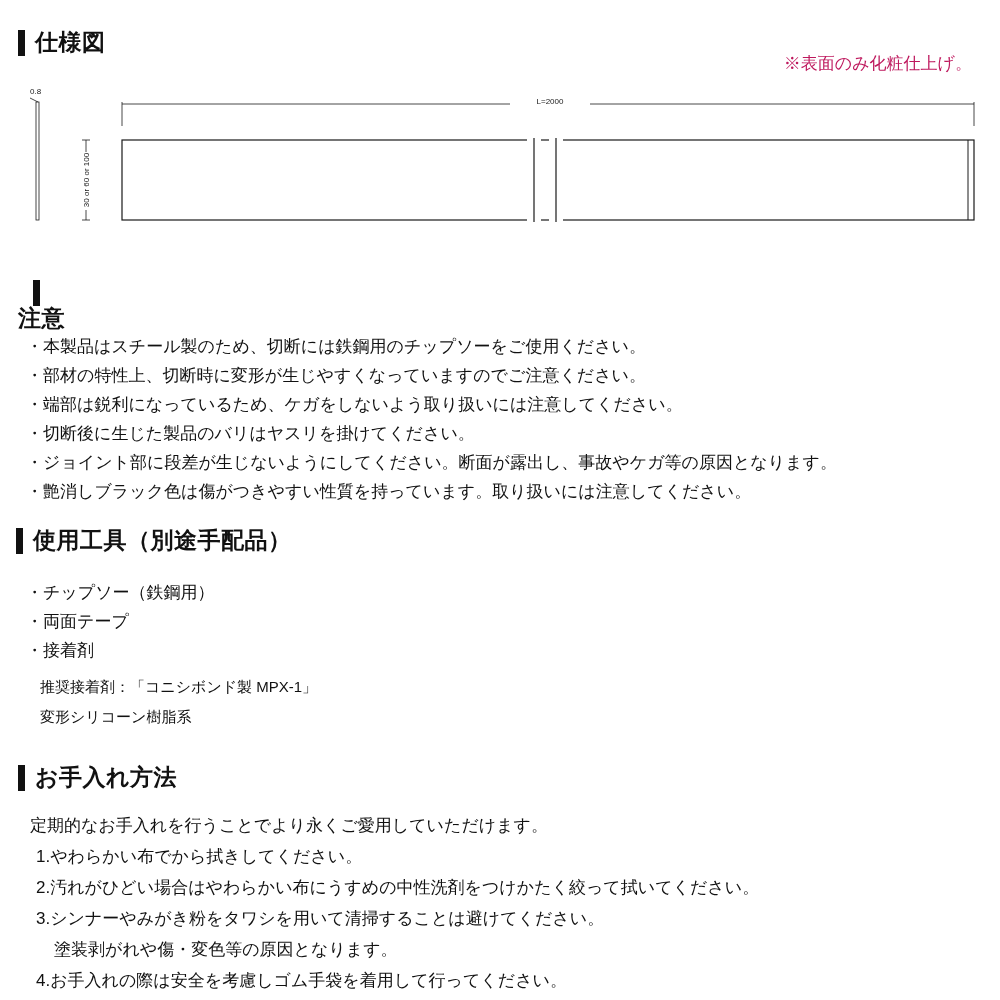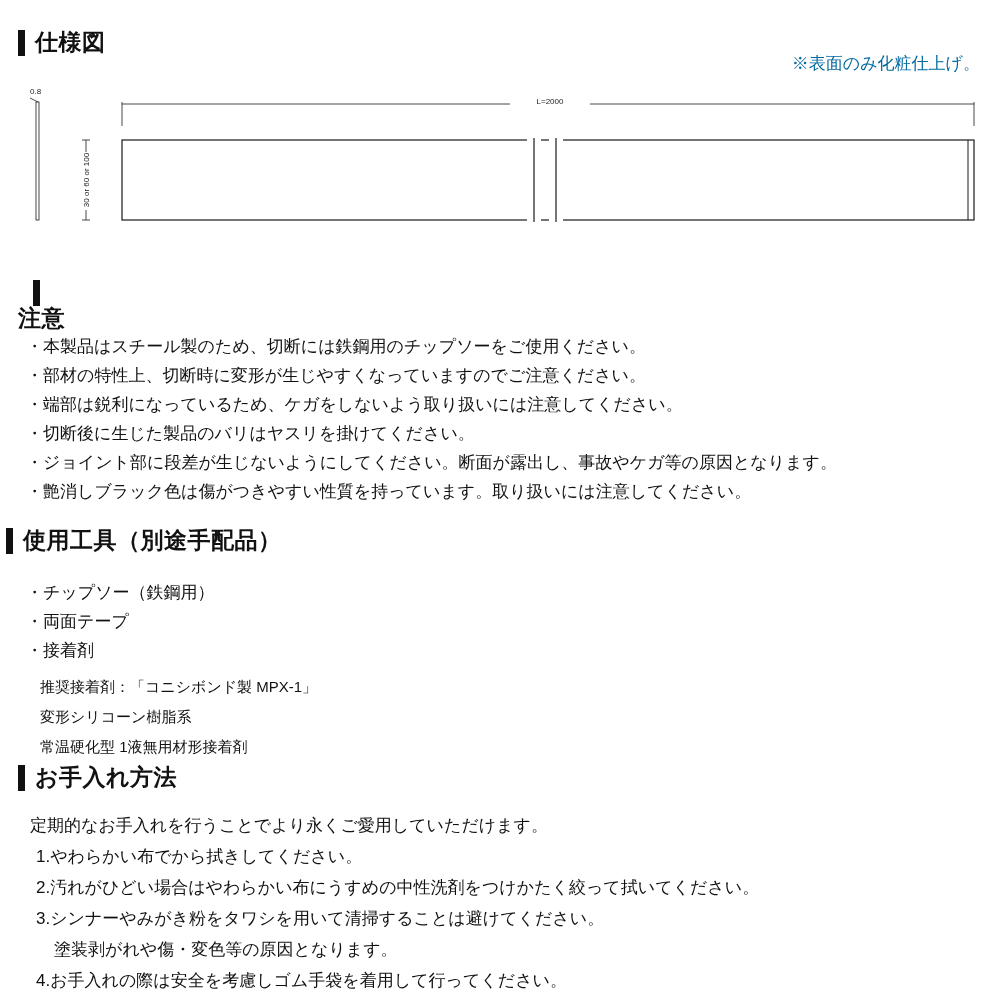--- a/index.html
+++ b/index.html
@@ -43,24 +43,24 @@
     letter-spacing: 0.5px;
     color: #111111;
     line-height: 1.1;
   }
 
   
   #spec-head { position: absolute; left: 18px; top: 30px; }
 
   .note-right {
     position: absolute;
-    right: 20px;
+    right: 28px;
     top: 52px;
     font-size: 17px;
-    color: #0369a1;
+    color: #be185d;
   }
 
   #drawing {
     position: absolute;
     left: 0;
     top: 80px;
     width: 1000px;
     height: 160px;
   }
 
@@ -73,21 +73,21 @@
     width: 950px;
   }
   #caution-list .li {
     font-size: 17px;
     line-height: 29px;
     color: #111111;
     white-space: nowrap;
   }
 
   
-  #tools-head { position: absolute; left: 6px; top: 528px; }
+  #tools-head { position: absolute; left: 16px; top: 528px; }
   #tools-list {
     position: absolute;
     left: 26px;
     top: 578px;
     width: 900px;
   }
   #tools-list .li {
     font-size: 17px;
     line-height: 29px;
     color: #111111;
@@ -186,21 +186,20 @@
     <span class="sec-title">使用工具（別途手配品）</span>
   </div>
   <div id="tools-list">
     <div class="li">・チップソー（鉄鋼用）</div>
     <div class="li">・両面テープ</div>
     <div class="li">・接着剤</div>
   </div>
   <div id="tools-sub">
     <div class="sub">推奨接着剤：「コニシボンド製 MPX-1」</div>
     <div class="sub">変形シリコーン樹脂系</div>
-    <div class="sub">常温硬化型 1液無用材形接着剤</div>
   </div>
 
   <div class="sec-head" id="care-head">
     <span class="sec-bar"></span>
     <span class="sec-title">お手入れ方法</span>
   </div>
   <div id="care-list">
     <div class="lead">定期的なお手入れを行うことでより永くご愛用していただけます。</div>
     <div class="li num-item">1.やわらかい布でから拭きしてください。</div>
     <div class="li num-item">2.汚れがひどい場合はやわらかい布にうすめの中性洗剤をつけかたく絞って拭いてください。</div>

